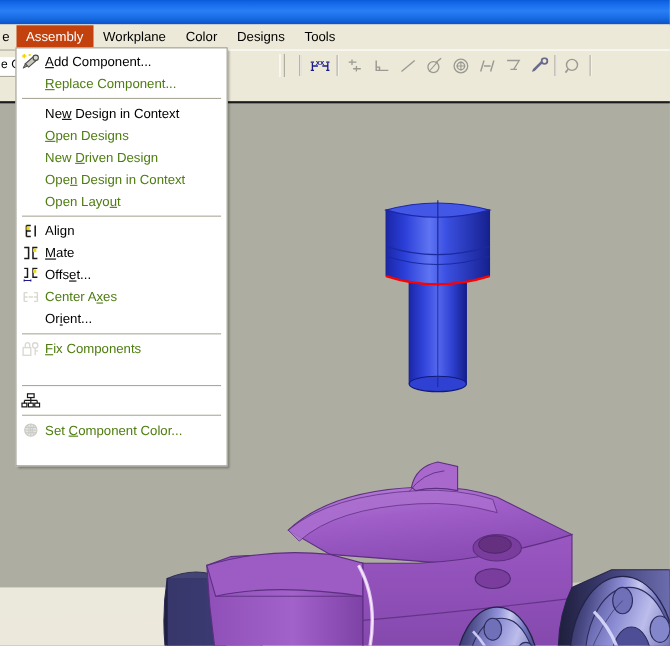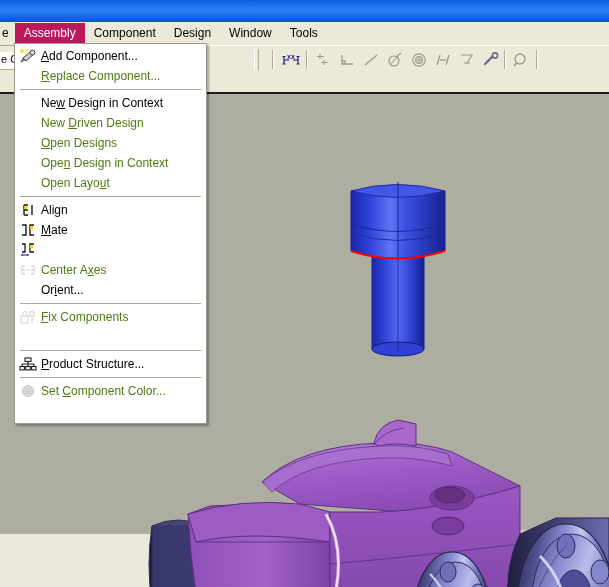--- a/index.html
+++ b/index.html
@@ -23,21 +23,21 @@
     position:absolute;left:0;top:22px;width:609px;height:23px;
     background:#ece9d8;
     display:flex;align-items:center;
     font-size:12px;color:#000;
   }
   .menu-item{
     padding:3px 9px 4px 9px;height:15px;line-height:15px;
     white-space:nowrap;cursor:default;
   }
   .menu-item.clipped{padding-left:2px;padding-right:6px;}
-  .menu-item.active{background:#be185d;color:#ffffff;}
+  .menu-item.active{background:#c2410c;color:#ffffff;}
 
   
   .left-strip{
     position:absolute;left:0;top:45px;width:22px;height:47px;
     background:#ece9d8;
   }
   .left-strip .ls-line{position:absolute;left:0;width:22px;height:1px;background:#aca899;}
   .ls-l1{top:0px;}
   .ls-l3{top:24px;}
   .left-strip .ls-white{
@@ -106,23 +106,23 @@
 </head>
 <body>
 
 <div id="app">
 
   <div class="titlebar"></div>
 
   <div class="menubar">
     <div class="menu-item clipped">e</div>
     <div class="menu-item active">Assembly</div>
-    <div class="menu-item">Component</div>
-    <div class="menu-item">Design</div>
-    <div class="menu-item">Window</div>
+    <div class="menu-item">Workplane</div>
+    <div class="menu-item">Color</div>
+    <div class="menu-item">Designs</div>
     <div class="menu-item">Tools</div>
   </div>
 
   <div class="left-strip">
     <div class="ls-line ls-l1"></div>
     <div class="ls-white"></div>
     <div class="ls-text">e C</div>
     <div class="ls-line ls-l3"></div>
     <div class="ls-vline"></div>
   </div>
@@ -374,26 +374,26 @@
 
     <div class="msep"></div>
 
     <div class="mrow enabled">
       <span class="micon"></span>
       <span class="mlabel">Ne<span class="ul">w</span> Design in Context</span>
     </div>
 
     <div class="mrow disabled">
       <span class="micon"></span>
+      <span class="mlabel"><span class="ul">O</span>pen Designs</span>
+    </div>
+
+    <div class="mrow disabled">
+      <span class="micon"></span>
       <span class="mlabel">New <span class="ul">D</span>riven Design</span>
-    </div>
-
-    <div class="mrow disabled">
-      <span class="micon"></span>
-      <span class="mlabel"><span class="ul">O</span>pen Designs</span>
     </div>
 
     <div class="mrow disabled">
       <span class="micon"></span>
       <span class="mlabel">Ope<span class="ul">n</span> Design in Context</span>
     </div>
 
     <div class="mrow disabled">
       <span class="micon"></span>
       <span class="mlabel">Open Layo<span class="ul">u</span>t</span>
@@ -425,20 +425,21 @@
 
     <div class="mrow enabled">
       <span class="micon">
         <svg width="18" height="14" viewBox="0 0 18 14">
           <path d="M3 1 L6 1 L6 9 L3 9" stroke="#1a1a1a" stroke-width="1.3" fill="none"></path>
           <path d="M15 1 L11 1 L11 9 L15 9" stroke="#1a1a1a" stroke-width="1.3" fill="none"></path>
           <rect x="11" y="2" width="3" height="3" fill="#f0d800"></rect>
           <path d="M3 11 L3 13 M3 12 L9 12 M9 11 L9 13" stroke="#1a1a8c" stroke-width="1.1" fill="none"></path>
         </svg>
       </span>
+      <span class="mlabel">Offs<span class="ul">e</span>t...</span>
     </div>
 
     <div class="mrow disabled">
       <span class="micon">
         <svg width="18" height="14" viewBox="0 0 18 14">
           <path d="M3 3 L6 3 M3 7 L6 7 M3 11 L6 11 M3 3 L3 11" stroke="#aca899" stroke-width="1.3" fill="none"></path>
           <path d="M7 7 L11 7" stroke="#aca899" stroke-width="1.2"></path>
           <path d="M15 3 L12 3 M15 7 L12 7 M15 11 L12 11 M15 3 L15 11" stroke="#aca899" stroke-width="1.3" fill="none"></path>
         </svg>
       </span>
@@ -473,21 +474,20 @@
     <div class="mrow enabled">
       <span class="micon">
         <svg width="18" height="14" viewBox="0 0 18 14">
           <rect x="6" y="1" width="6" height="3.4" fill="none" stroke="#1a1a1a" stroke-width="1.1"></rect>
           <rect x="1" y="9.5" width="4.4" height="3.4" fill="none" stroke="#1a1a1a" stroke-width="1.1"></rect>
           <rect x="6.8" y="9.5" width="4.4" height="3.4" fill="none" stroke="#1a1a1a" stroke-width="1.1"></rect>
           <rect x="12.6" y="9.5" width="4.4" height="3.4" fill="none" stroke="#1a1a1a" stroke-width="1.1"></rect>
           <path d="M9 4.4 L9 7 M3.2 7 L14.8 7 M3.2 7 L3.2 9.5 M9 7 L9 9.5 M14.8 7 L14.8 9.5" stroke="#1a1a1a" stroke-width="1.1" fill="none"></path>
         </svg>
       </span>
-      <span class="mlabel"><span class="ul">P</span>roduct Structure...</span>
     </div>
 
     <div class="msep"></div>
 
     <div class="mrow disabled">
       <span class="micon">
         <svg width="18" height="14" viewBox="0 0 18 14">
           <circle cx="9" cy="7" r="5.6" fill="#c4c4bc" stroke="#8a8a80" stroke-width="1"></circle>
           <path d="M4 4.6 L14 4.6 M3.6 7 L14.4 7 M4 9.4 L14 9.4" stroke="#8a8a80" stroke-width="0.9"></path>
           <path d="M9 1.4 L9 12.6" stroke="#8a8a80" stroke-width="0.9"></path>

